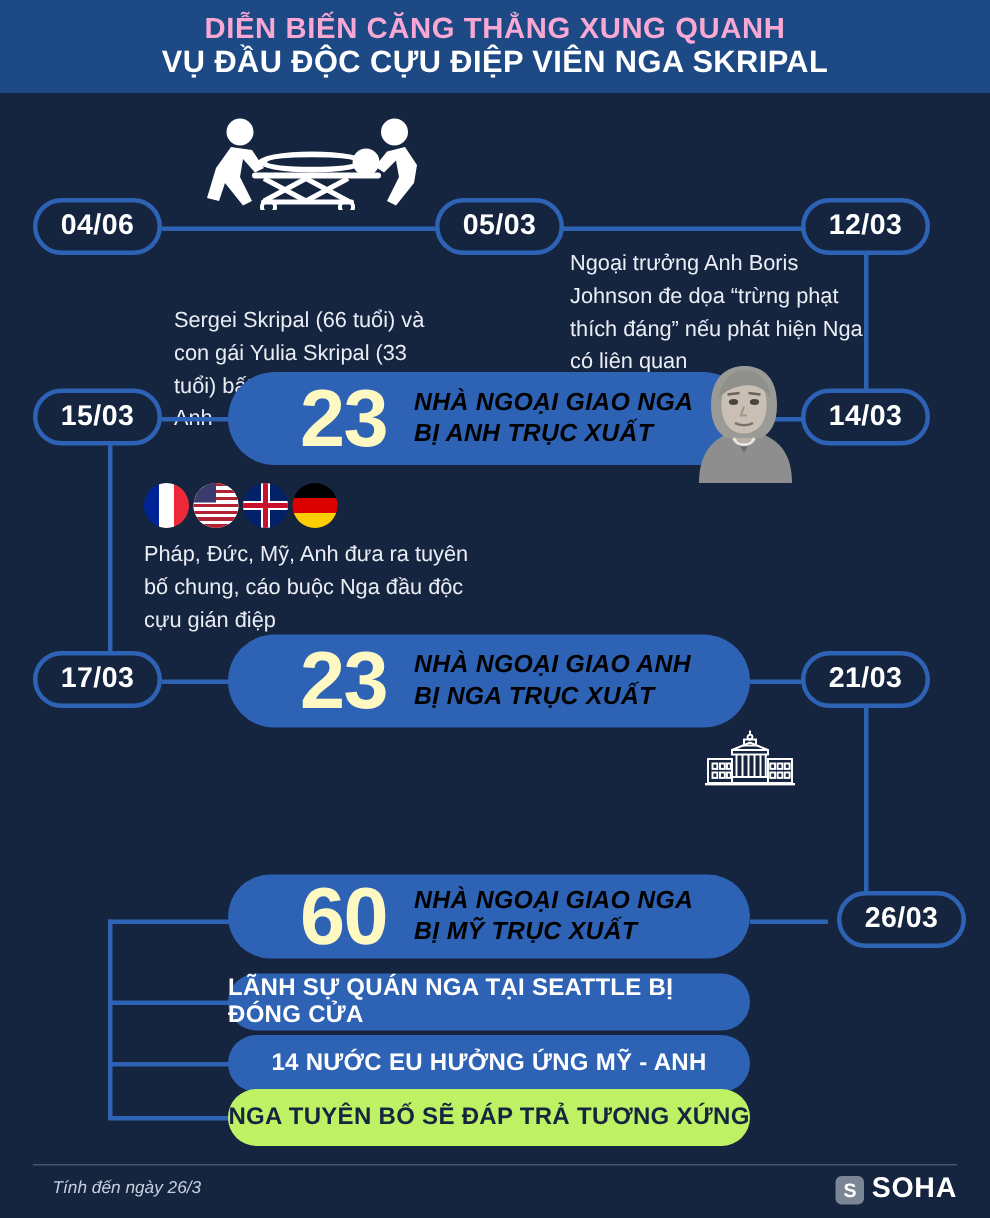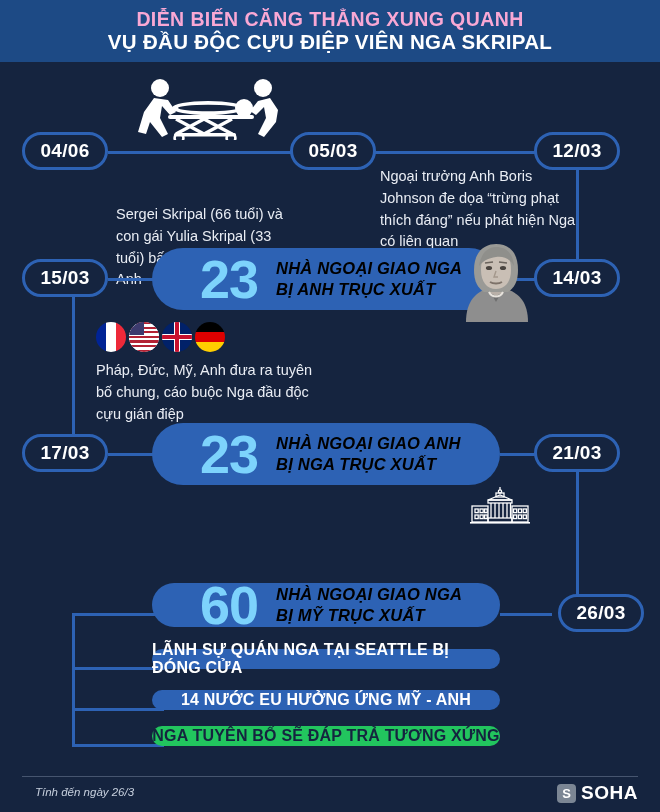--- a/index.html
+++ b/index.html
@@ -49,38 +49,38 @@
 
   
   .pill{
     position:absolute;
     background:#2d62b4;
     border-radius:40px;
     display:flex;align-items:center;
     z-index:3;
   }
   .pill .num{
-    font-size:54px;font-weight:bold;color:#7dd3fc;line-height:1;
+    font-size:54px;font-weight:bold;color:#fef9c3;line-height:1;
     letter-spacing:-1px;
   }
   .pill .txt{
     font-size:16.5px;font-weight:bold;color:#000000;line-height:1.25;
     letter-spacing:.2px;
     font-style:italic;
   }
 
   
   .bar{
-    position:absolute;height:20px;border-radius:19px;
+    position:absolute;height:38px;border-radius:19px;
     background:#2d62b4;
     display:flex;align-items:center;justify-content:center;
     font-size:16px;font-weight:bold;color:#fff;letter-spacing:.2px;
     z-index:3;
   }
-  .bar.white{background:#22c55e;color:#15243f;text-align:center;}
+  .bar.white{background:#bef264;color:#15243f;text-align:center;}
 
   
   .para{
     position:absolute;
     font-size:14.5px;line-height:1.5;color:#e9edf4;
     font-weight:normal;
   }
   .para.right{text-align:right;}
 
   
@@ -276,21 +276,21 @@
   <div class="date" style="left:558px;top:594px;width:86px;">
     <span>26/03</span>
   </div>
 
   <div class="line lv" style="left:72px;top:613px;height:131px;"></div>
   <div class="line lh" style="left:72px;top:613px;width:92px;"></div>
   <div class="line lh" style="left:72px;top:667px;width:92px;"></div>
   <div class="line lh" style="left:72px;top:708px;width:92px;"></div>
   <div class="line lh" style="left:72px;top:744px;width:92px;"></div>
 
-  <div class="pill" style="left:152px;top:583px;width:348px;height:44px;padding:0 0 0 48px;box-sizing:border-box;gap:18px;">
+  <div class="pill" style="left:152px;top:583px;width:348px;height:56px;padding:0 0 0 48px;box-sizing:border-box;gap:18px;">
     <span class="num">60</span>
     <span class="txt">
       <span>NHÀ NGOẠI GIAO NGA</span><br>
       <span>BỊ MỸ TRỤC XUẤT</span>
     </span>
   </div>
 
   <div class="bar" style="left:152px;top:649px;width:348px;">
     <span>LÃNH SỰ QUÁN NGA TẠI SEATTLE BỊ ĐÓNG CỬA</span>
   </div>

